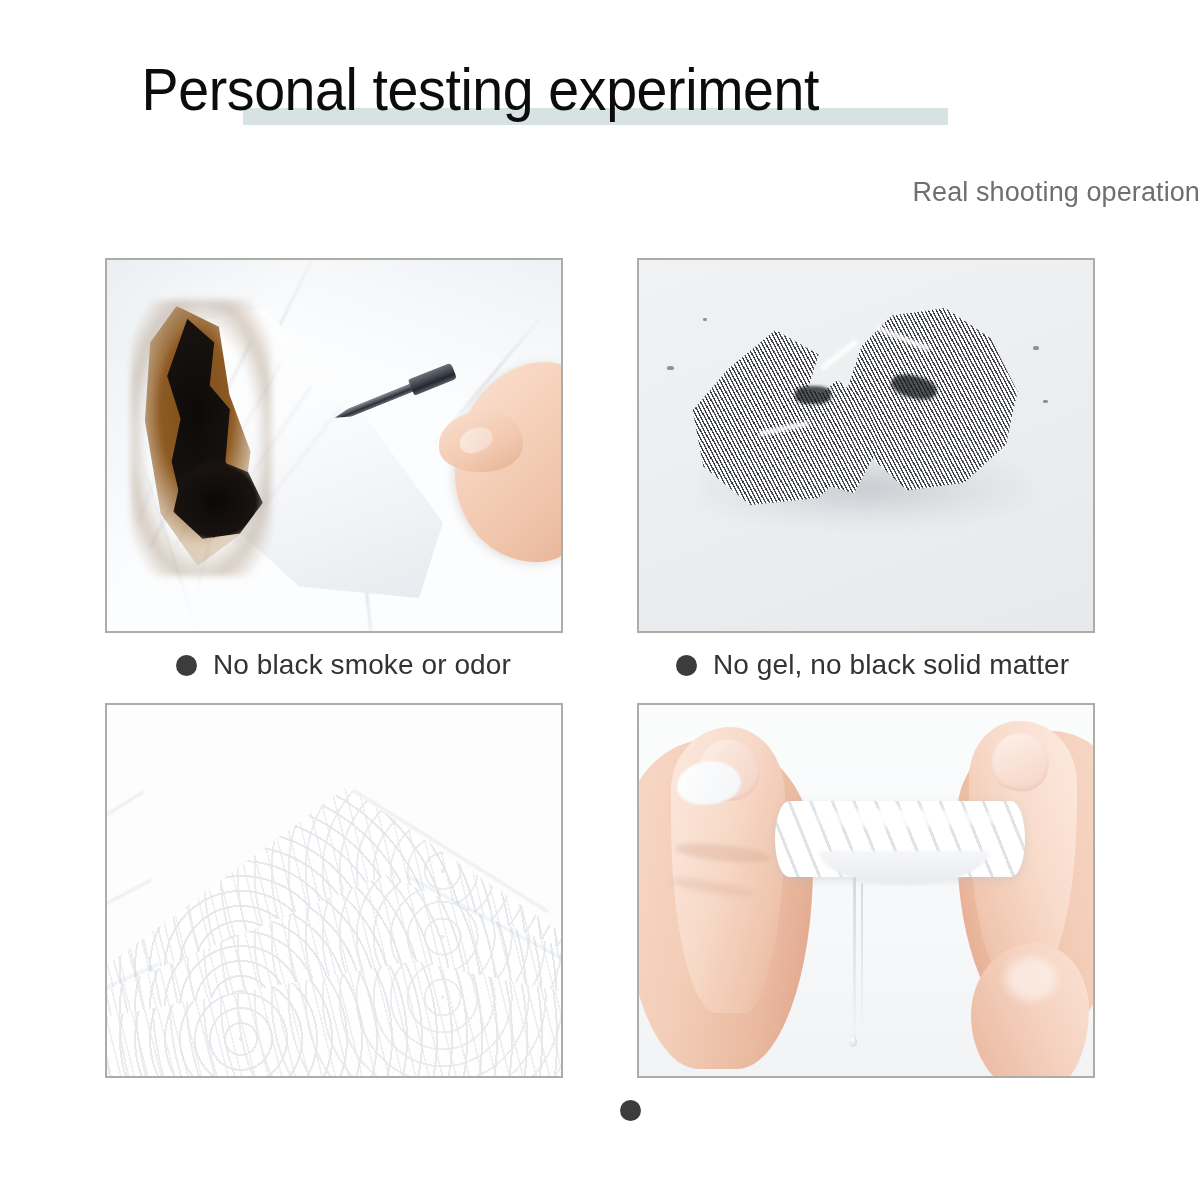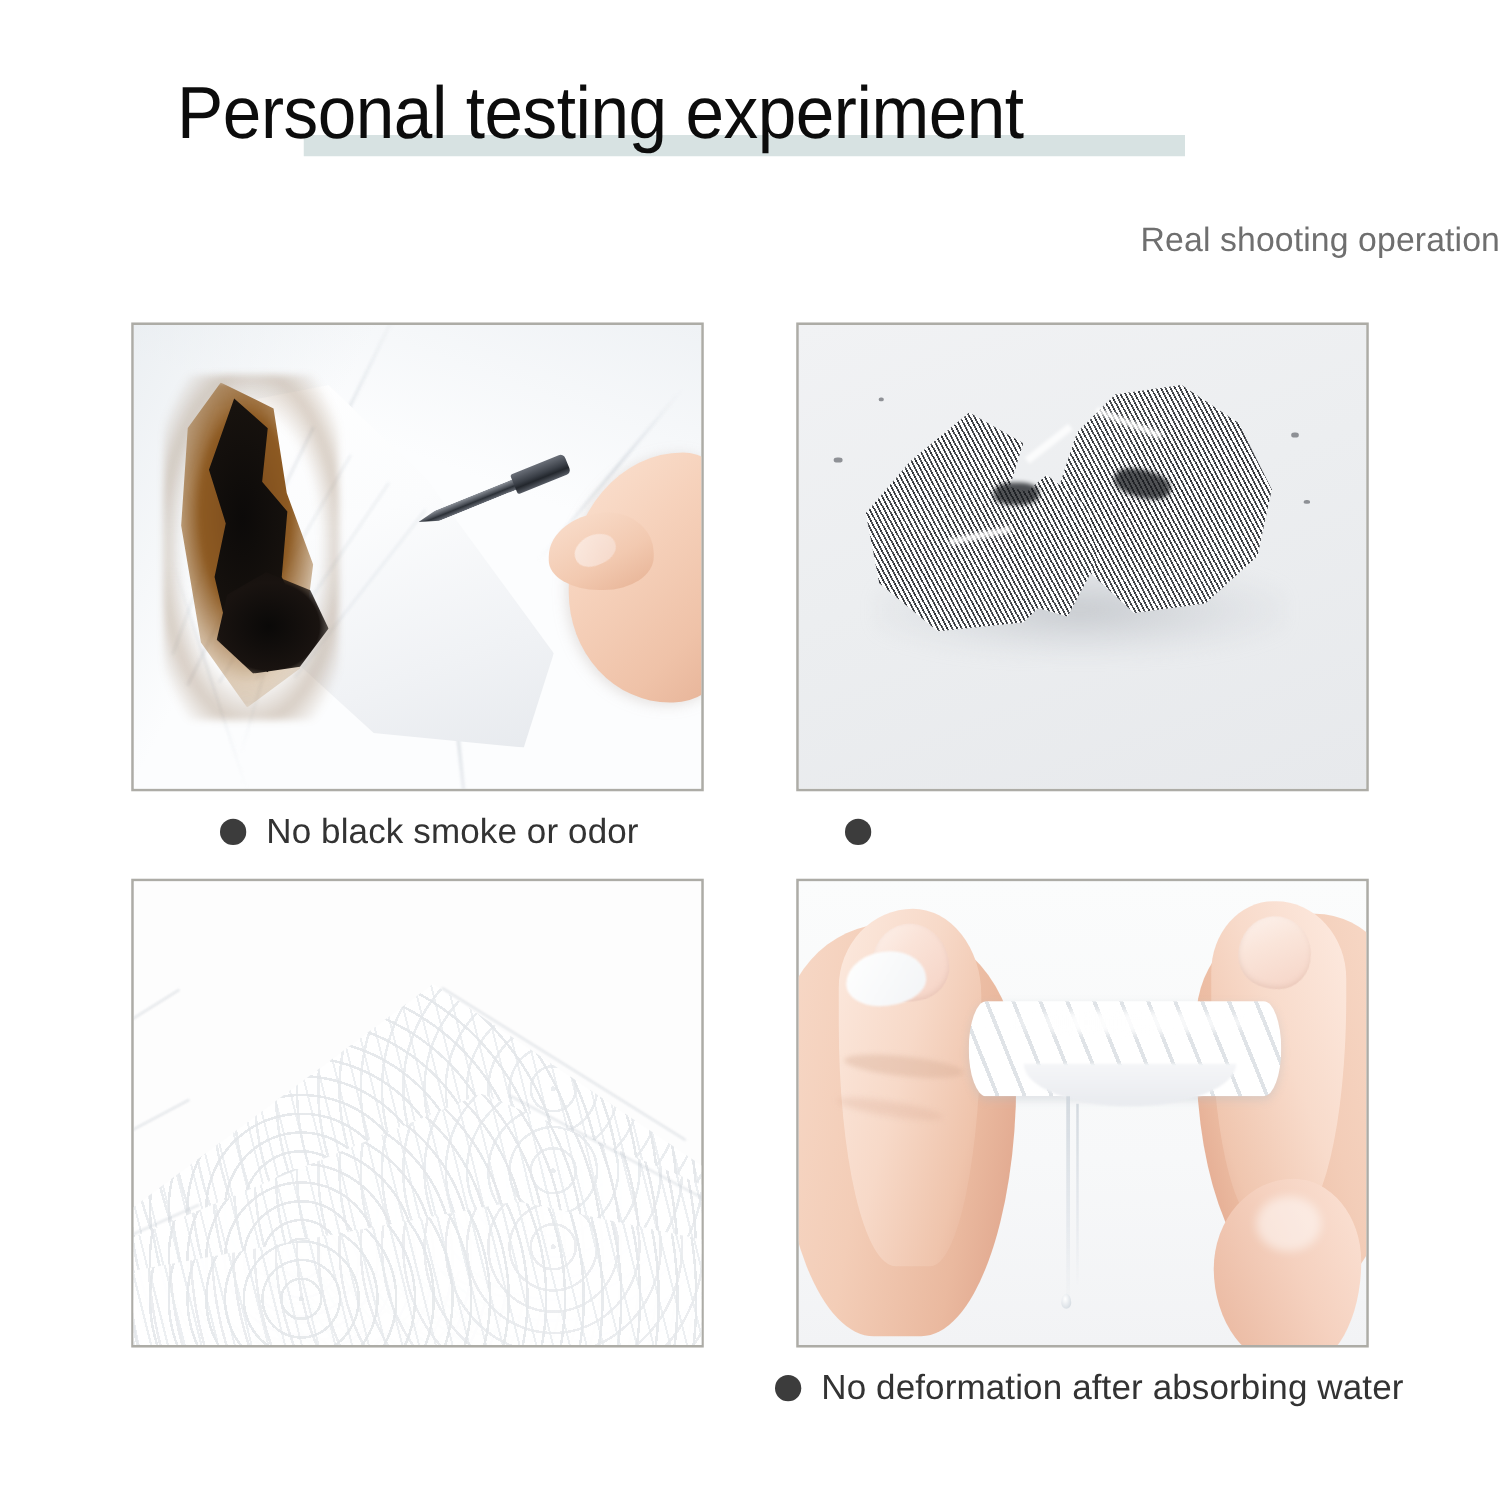--- a/index.html
+++ b/index.html
@@ -561,19 +561,19 @@
       <div class="drop-bead"></div>
     </div>
   </div>
 
   <div class="caption cap1">
     <span class="bullet"></span>
     <span class="caption-text">No black smoke or odor</span>
   </div>
   <div class="caption cap2">
     <span class="bullet"></span>
+    <span class="caption-text">No gel, no black solid matter</span>
   </div>
   <div class="caption cap4">
     <span class="bullet"></span>
-    <span class="caption-text">No deformation after absorbing water</span>
   </div>
 
 </div>
 
 </body></html>

